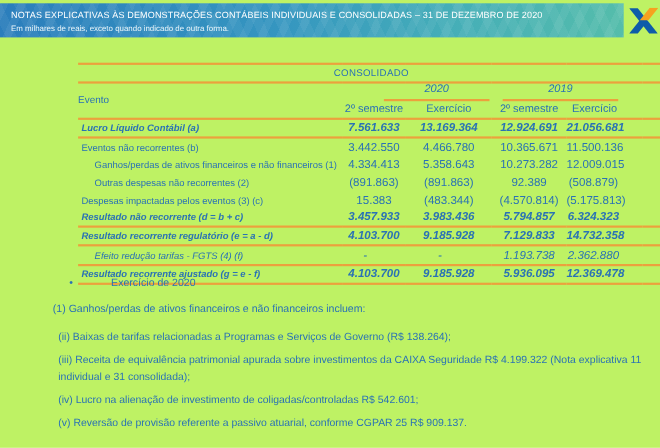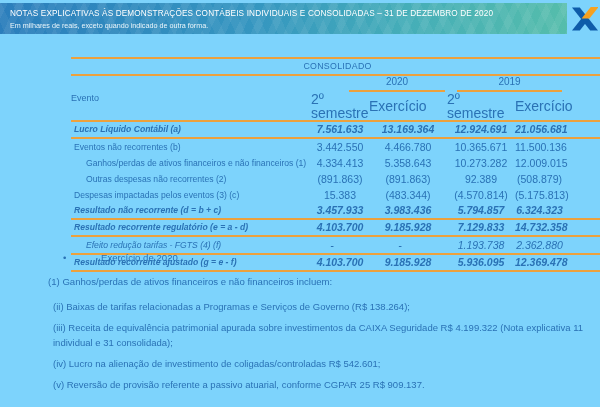--- a/index.html
+++ b/index.html
@@ -1,18 +1,18 @@
 <!DOCTYPE html>
 <html><head>
 <meta charset="utf-8">
 <style>
   html,body { margin:0; padding:0; }
   body { font-family: "Liberation Sans", sans-serif; background:#ffffff; }
   .page {
-    position:relative; width:600px; height:407px; background:#7dd3fc; overflow:hidden;
+    position:relative; width:600px; height:407px; background:#bef264; overflow:hidden;
     --blue:#2a72b5; --orange:#eca13d;
   }
 
   
   .band {
     position:absolute; left:0; top:3px; width:567px; height:31px;
     background:linear-gradient(90deg,#2b7ebc 0%, #3596c0 45%, #45aeb8 72%, #55bdab 100%);
   }
   .band::after {
     content:''; position:absolute; inset:0;
@@ -40,25 +40,25 @@
   .tbl th, .tbl td { padding:0; vertical-align:middle; line-height:1; }
   .tbl thead th { font-weight:normal; }
 
   tr.scope-row th {
     height:15px; text-align:center; font-size:8.8px; letter-spacing:0.3px;
     border-top:2px solid var(--orange); border-bottom:2px solid var(--orange);
   }
   tr.year-row th { height:16px; }
   th.evento-th { text-align:left; font-size:9px; border-bottom:2px solid var(--orange); }
   th.sp-th { border-bottom:2px solid var(--orange); }
-  .yr-inner { text-align:center; font-size:10px; padding-bottom:3px; border-bottom:2px solid var(--orange); }
+  .yr-inner { text-align:center; font-size:10px; padding-bottom:3px; border-bottom:2px solid var(--orange);font-style:italic; }
   .yr-inner.g1 { margin:0 2px 0 38px; }
   .yr-inner.g2 { margin:0 22px 0 10px; }
   tr.sub-row th {
-    height:15px; font-size:14px; text-align:left;
+    height:15px; font-size:10px; text-align:center;
     border-bottom:2px solid var(--orange);
   }
   tr.sub-row th.s4 { padding-right:18px; }
 
   .tbl tbody td { height:16px; font-size:10.5px; white-space:nowrap; }
   .tbl tbody td.label { font-size:8.6px; text-align:left; padding-left:3px; }
   .tbl tbody tr.ind td.label { padding-left:15px; }
   .tbl tbody td.num { text-align:center; }
   .tbl tbody td.n4 { padding-right:20px; }
   .tbl tbody td.dash { padding-right:16px; }

